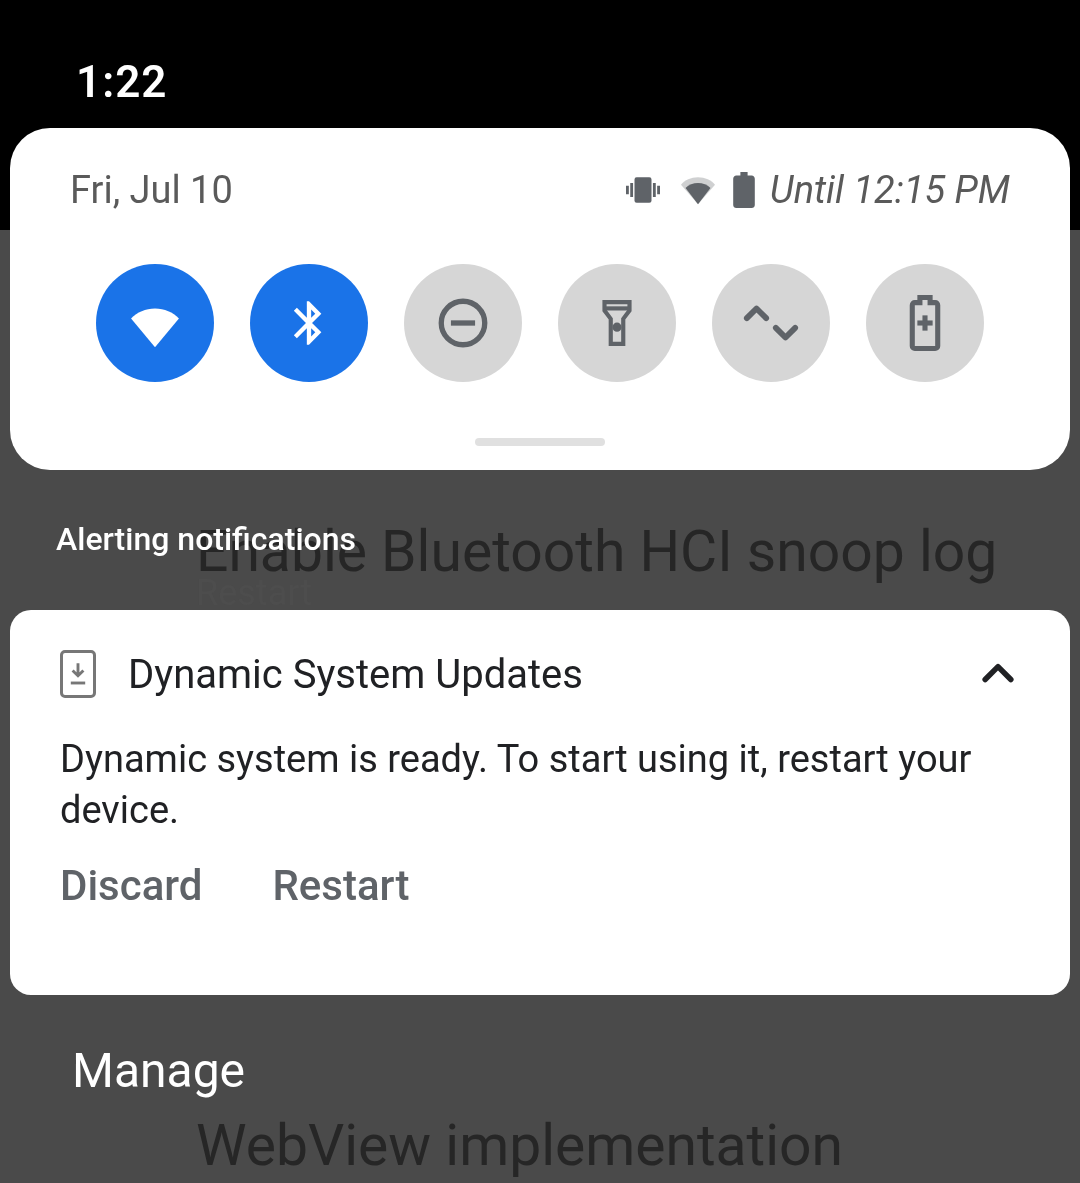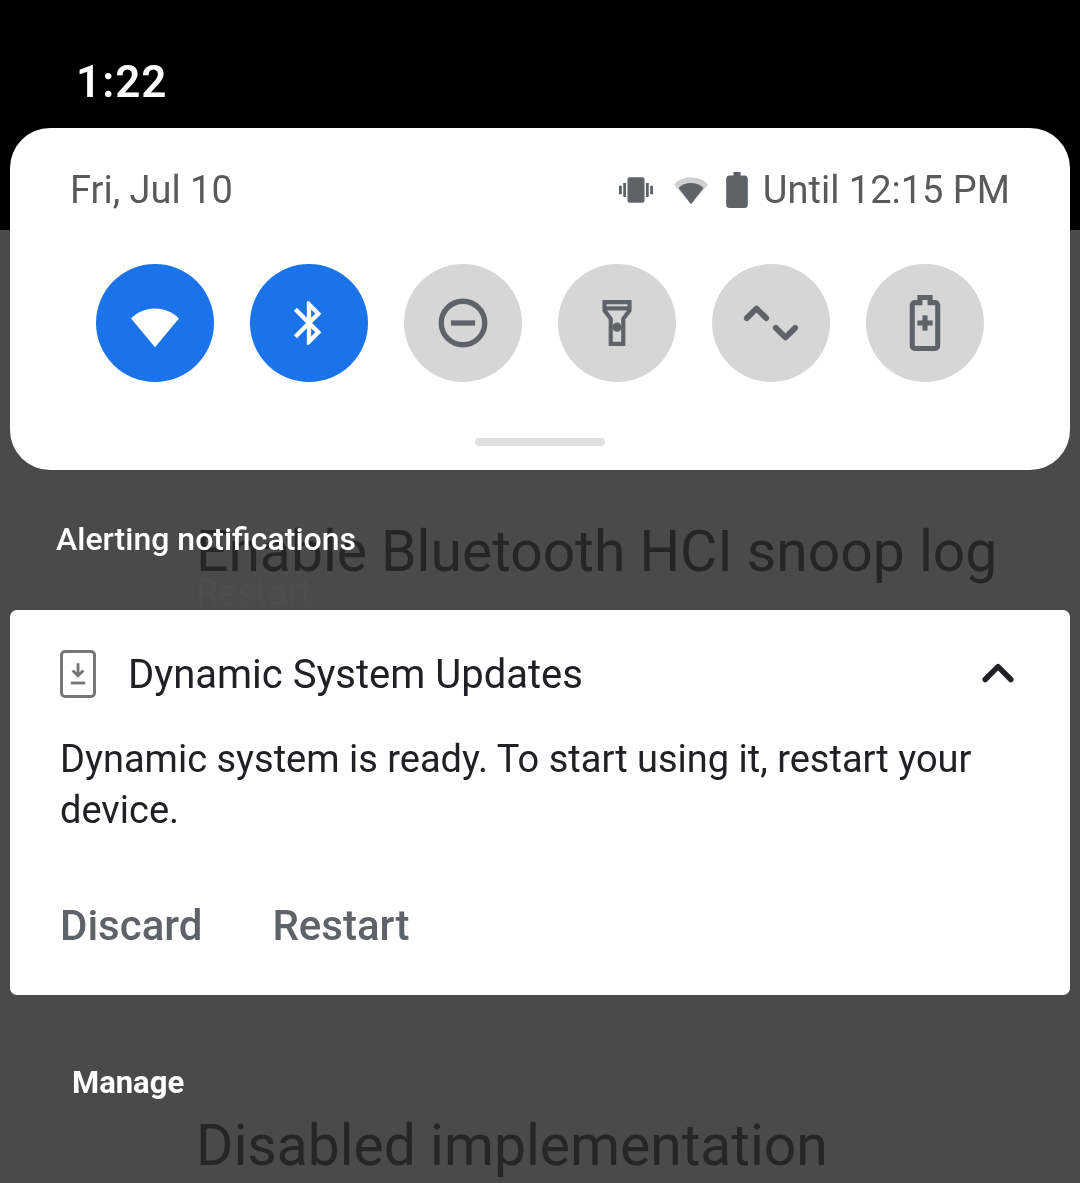--- a/index.html
+++ b/index.html
@@ -57,20 +57,21 @@
     display: flex;
     justify-content: space-between;
     align-items: center;
     color: #5a5a5a;
     font-size: 38px;
   }
   .qs-header .right {
     display: flex;
     align-items: center;
     gap: 15px;
+    font-style: italic;
   }
   .qs-icons-row {
     display: flex;
     justify-content: space-between;
     margin-top: 52px;
     padding: 0 26px;
   }
   .qs-tile {
     width: 118px;
     height: 118px;
@@ -97,21 +98,21 @@
     z-index: 2;
   }
   .section-alerting { top: 520px; }
   .notif-card {
     position: absolute;
     top: 610px;
     left: 10px;
     right: 10px;
     height: 385px;
     background: #fff;
-    border-radius: 7px;
+    border-radius: 21px;
     z-index: 3;
     padding: 40px 50px;
   }
   .notif-head {
     display: flex;
     align-items: center;
     justify-content: space-between;
   }
   .notif-head .left { display: flex; align-items: center; gap: 32px; }
   .notif-app-icon {
@@ -130,48 +131,48 @@
   }
   .notif-body {
     font-size: 38px;
     color: #202124;
     margin-top: 36px;
     line-height: 1.35;
   }
   .notif-actions {
     display: flex;
     gap: 70px;
-    margin-top: 64px;
+    margin-top: 24px;
   }
   .notif-action {
     font-size: 42px;
     color: #5f6368;
     font-weight: 500;
     cursor: pointer;
   }
   .manage {
     position: absolute;
-    top: 1064px;
+    top: 1042px;
     left: 72px;
     color: #fff;
-    font-size: 31px;
-    font-weight: 700;
+    font-size: 48px;
+    font-weight: 400;
     z-index: 2;
   }
   .status-icon { display: inline-flex; align-items: center; }
   svg { display: block; }
 </style>
 </head>
 <body>
 
 <div class="bg-overlay"></div>
 
 <div class="bg-text" style="top:518px; left:196px;">Enable Bluetooth HCI snoop log</div>
 <div class="bg-sub" style="top:572px; left:196px;">Restart</div>
-<div class="bg-text" style="top:1112px; left:196px;">Disabled implementation</div>
+<div class="bg-text" style="top:1112px; left:196px;">WebView implementation</div>
 
 <div class="clock">1:22</div>
 
 <div class="qs-panel">
   <div class="qs-header">
     <div>Fri, Jul 10</div>
     <div class="right">
       <span class="status-icon">
         <svg width="40" height="34" viewBox="0 0 24 24" fill="#5f6368">
             <path d="M0 15h2V9H0v6zm3 2h2V7H3v10zm19-8v6h2V9h-2zm-3 8h2V7h-2v10zM16.5 3h-9A1.5 1.5 0 0 0 6 4.5v15A1.5 1.5 0 0 0 7.5 21h9a1.5 1.5 0 0 0 1.5-1.5v-15A1.5 1.5 0 0 0 16.5 3z"></path>

